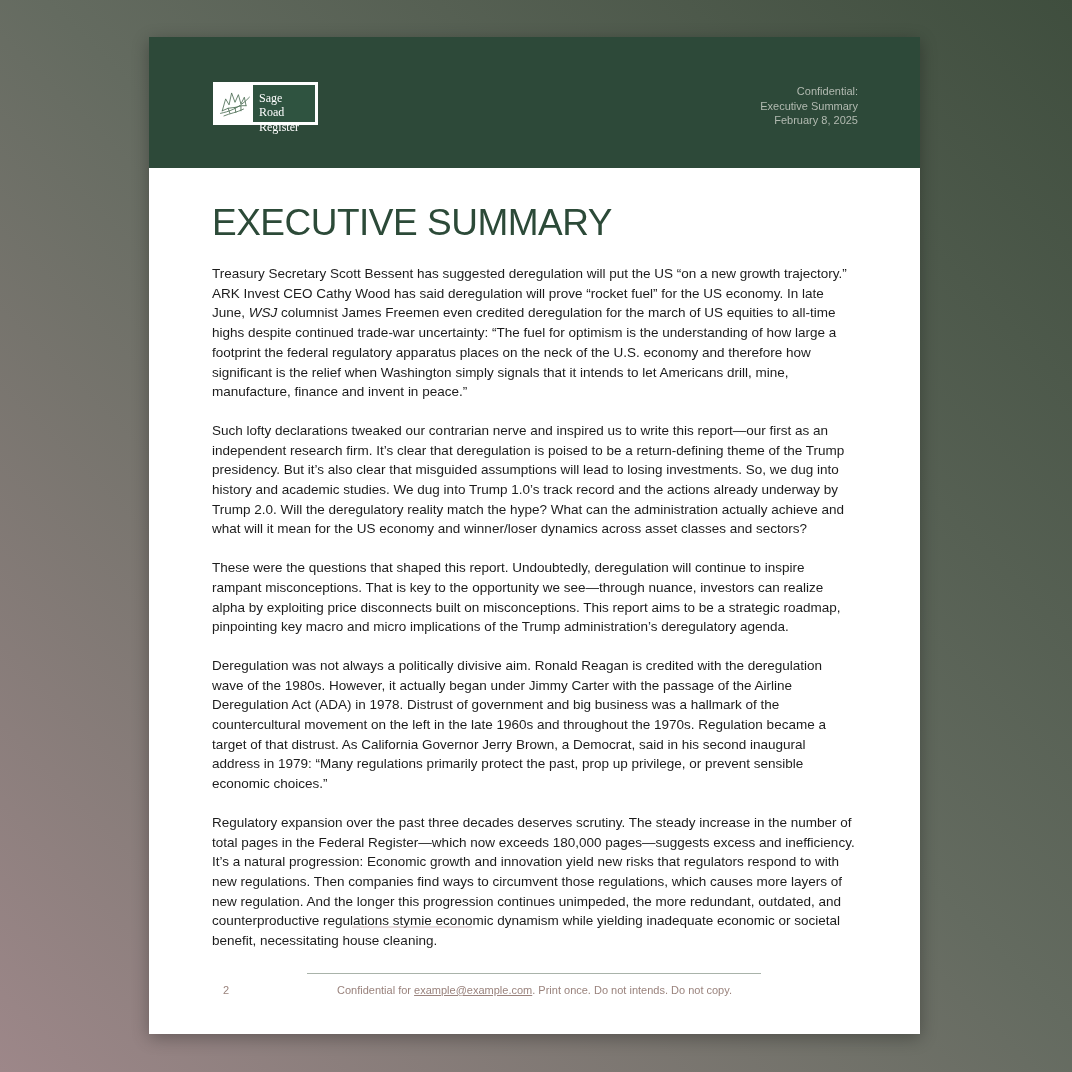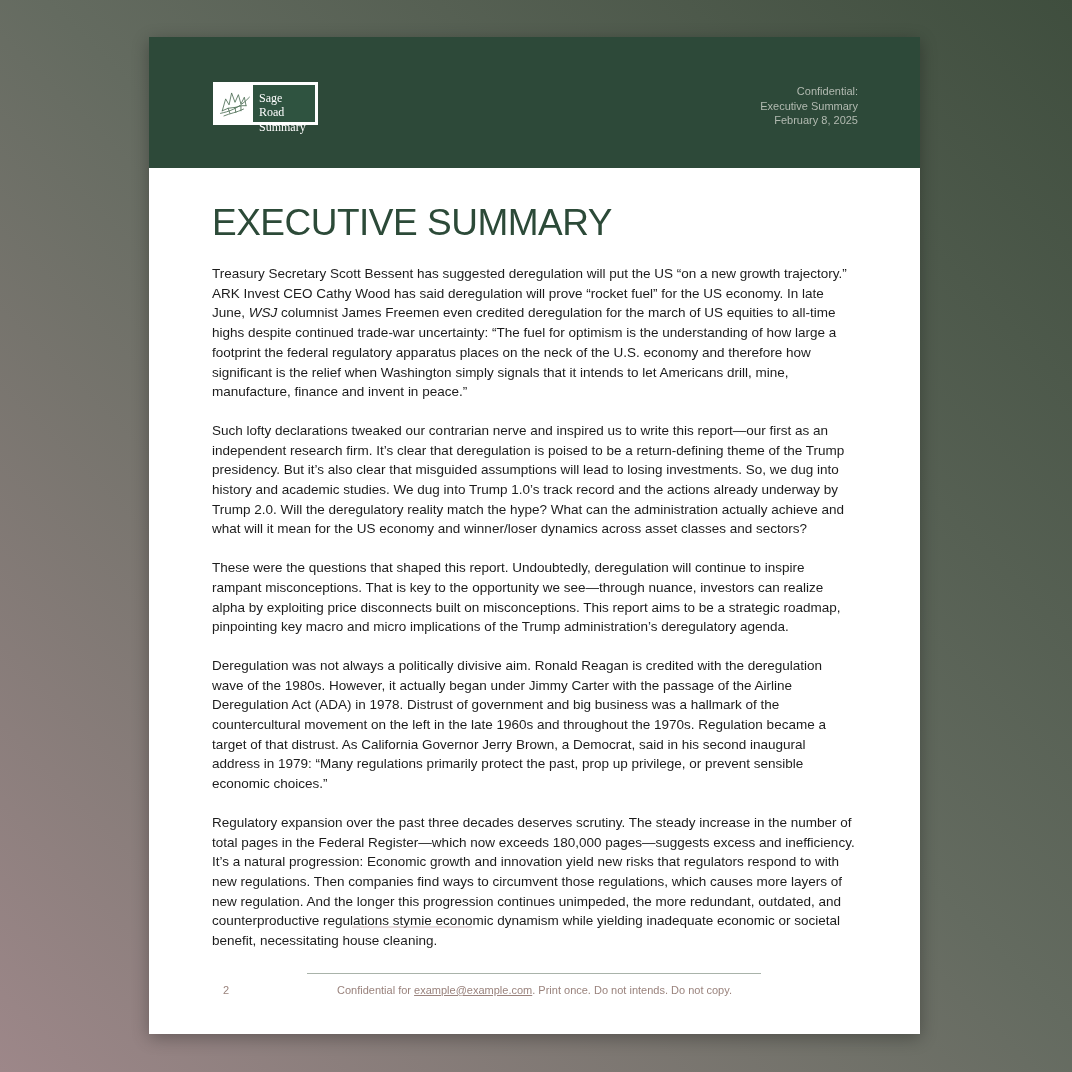--- a/index.html
+++ b/index.html
@@ -52,21 +52,21 @@
         <svg width="34" height="34" viewBox="0 0 40 40" fill="none" stroke="#4d6e55" stroke-width="1" stroke-linecap="round" stroke-linejoin="round">
           <path d="M3 31 C 12 29, 24 26, 37 12"></path>
           <path d="M5 28 L 9 14 L 13 21 L 16 7 L 20 18 L 24 9 L 27 20 L 31 12 L 33 22"></path>
           <path d="M5 28 L 12 25 L 20 24 L 28 22 L 33 22"></path>
           <path d="M7 34 C 14 31, 22 30, 30 26"></path>
           <path d="M12 25 L 14 31 M 20 24 L 21 30 M 27 22 L 27 28"></path>
         </svg>
       </div>
       <div class="logo-text">
         <div>Sage Road</div>
-        <div>Summary</div>
+        <div>Register</div>
       </div>
     </div>
     <div class="header-meta">
       <div>Confidential:</div>
       <div>Executive Summary</div>
       <div>February 8, 2025</div>
     </div>
   </div>
 
   <div class="content">

